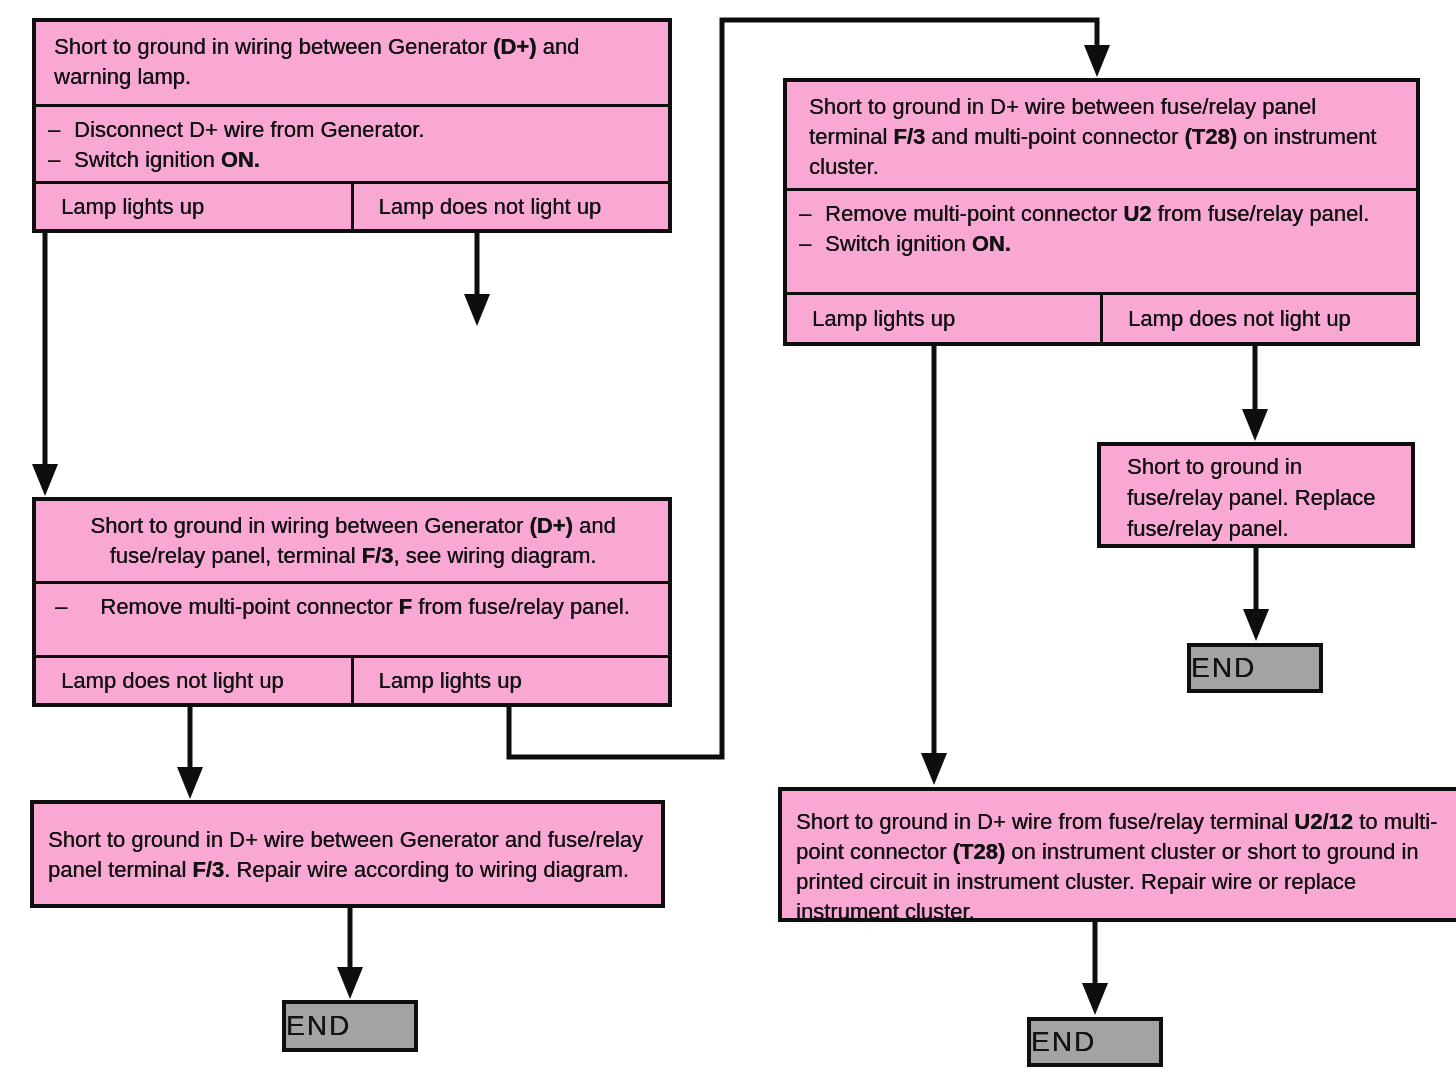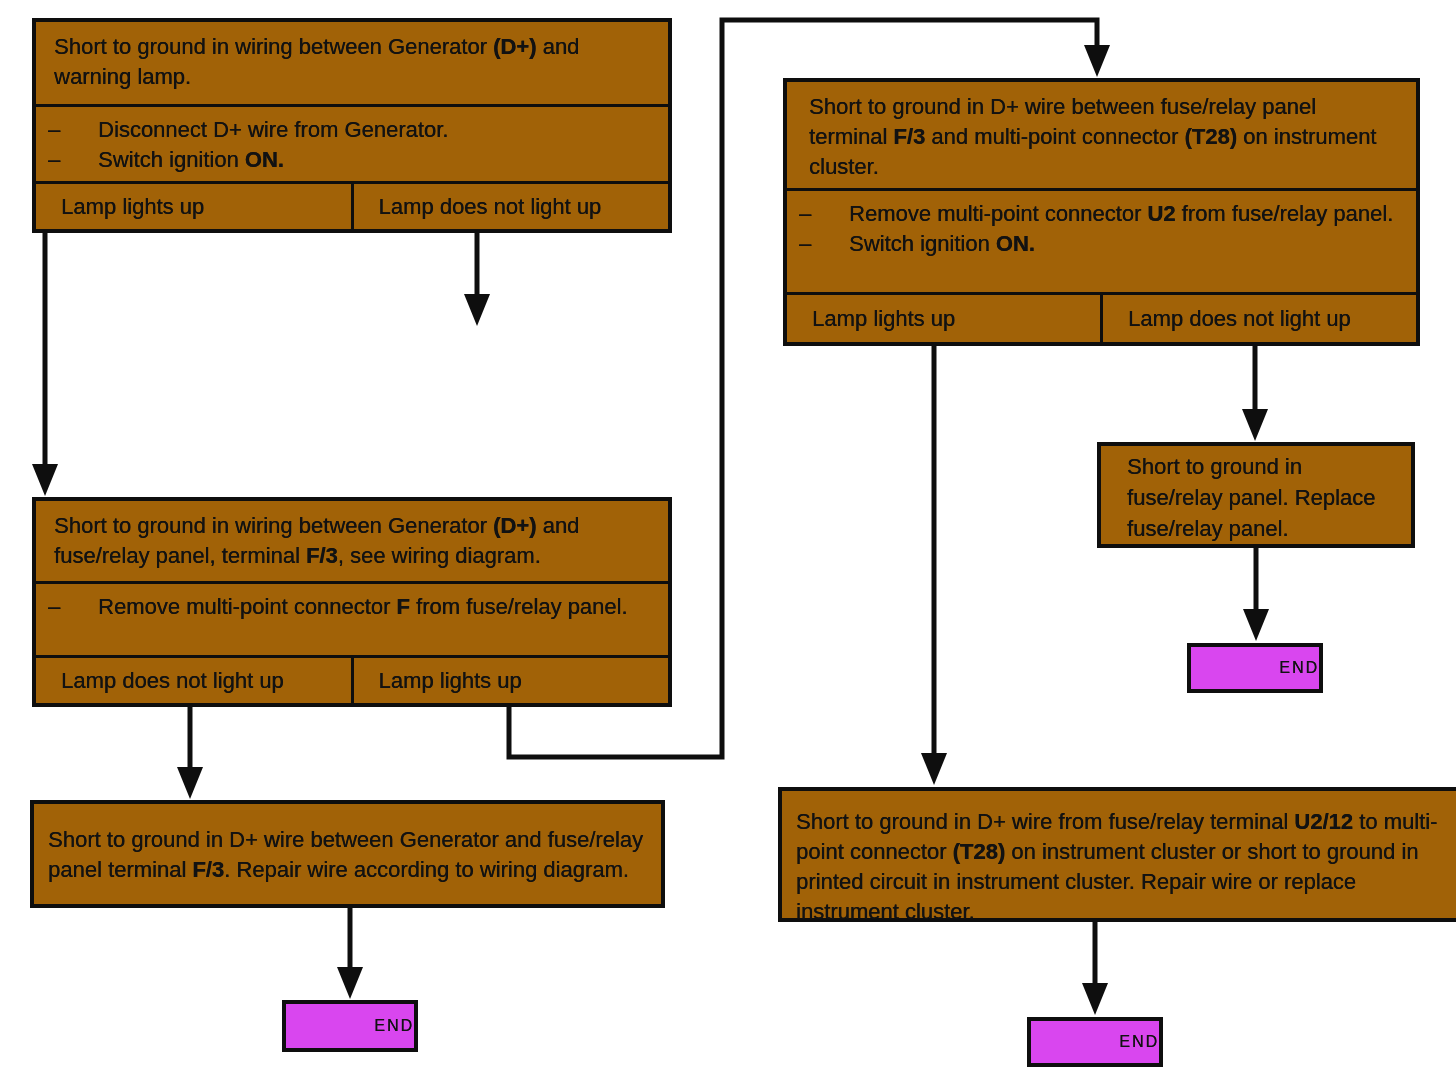--- a/index.html
+++ b/index.html
@@ -1,38 +1,38 @@
 <!DOCTYPE html>
 <html><head>
 <meta charset="utf-8">
 <style>
   html,body{margin:0;padding:0;background:#ffffff;}
   #canvas{
     position:relative;width:1456px;height:1088px;background:#ffffff;
     font-family:"Liberation Sans",sans-serif;color:#121212;overflow:hidden;
   }
   .flowbox{
-    position:absolute;border:4px solid #0e0e0e;background:#a16207;
+    position:absolute;border:4px solid #0e0e0e;background:#f9a8d4;
     box-sizing:border-box;font-size:22px;line-height:30px;
     text-shadow:0.35px 0 0 currentColor;
     display:flex;flex-direction:column;
   }
   .row-title{box-sizing:border-box;padding:10px 16px 0 18px;}
   .row-actions{box-sizing:border-box;border-top:3px solid #0e0e0e;padding:8px 12px 0 8px;}
   .row-outcomes{box-sizing:border-box;border-top:3px solid #0e0e0e;display:flex;flex:1;}
   .cell{flex:1;display:flex;align-items:center;padding-left:25px;box-sizing:border-box;}
   .cell + .cell{border-left:3px solid #0e0e0e;}
   .action{display:flex;}
   .action .dash{width:30px;flex:none;padding-left:4px;box-sizing:border-box;}
-  .action .atext{flex:1;margin-left:24px;}
+  .action .atext{flex:1;}
   .textbox{display:block;}
   .end-box{
-    position:absolute;border:4px solid #0e0e0e;background:#d946ef;box-sizing:border-box;
-    display:flex;align-items:center;justify-content:flex-end;
-    font-size:16px;letter-spacing:2px;text-shadow:0.35px 0 0 currentColor;
+    position:absolute;border:4px solid #0e0e0e;background:#a3a3a3;box-sizing:border-box;
+    display:flex;align-items:center;justify-content:flex-start;
+    font-size:28px;letter-spacing:2px;text-shadow:0.35px 0 0 currentColor;
   }
   .b{font-weight:bold;}
   svg.wires{position:absolute;left:0;top:0;pointer-events:none;}
 </style>
 </head>
 <body>
 
 <div id="canvas">
 
   <svg class="wires" width="1456" height="1088" viewBox="0 0 1456 1088">
@@ -88,21 +88,21 @@
         <span class="atext"><span>Switch ignition </span><span class="b">ON.</span></span>
       </div>
     </div>
     <div class="row-outcomes">
       <div class="cell">Lamp lights up</div>
       <div class="cell">Lamp does not light up</div>
     </div>
   </div>
 
 
-  <div class="flowbox" style="left:32px;top:497px;width:640px;height:210px;">
+  <div class="flowbox" style="left:32px;top:497px;width:640px;height:210px;text-align:center;">
     <div class="row-title" style="height:80px;"><span>Short to ground in wiring between Generator </span><span class="b">(D+)</span><span> and fuse/relay panel, terminal </span><span class="b">F/3</span><span>, see wiring diagram.</span></div>
     <div class="row-actions" style="height:74px;">
       <div class="action">
         <span class="dash">–</span>
         <span class="atext"><span>Remove multi-point connector </span><span class="b">F</span><span> from fuse/relay panel.</span></span>
       </div>
     </div>
     <div class="row-outcomes">
       <div class="cell">Lamp does not light up</div>
       <div class="cell">Lamp lights up</div>

